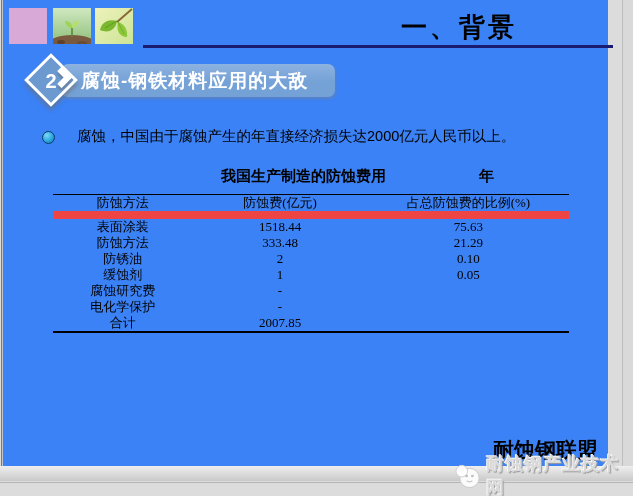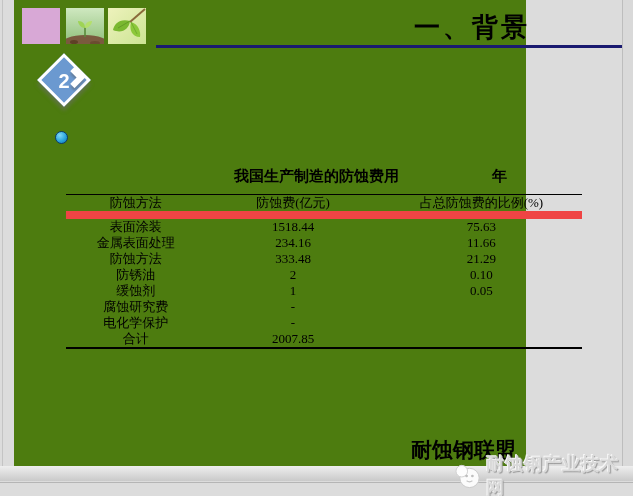--- a/index.html
+++ b/index.html
@@ -2,21 +2,21 @@
 <html style="--banner-blue: #74a1d6; --diamond-blue: #6b99d0; --navy: #1a1a70; --purple: #d8a8d6;"><head>
 <meta charset="utf-8">
 <style>
   * { margin:0; padding:0; box-sizing:border-box; }
   html,body { width:633px; height:496px; }
   body { font-family:"Liberation Sans", sans-serif; }
 
   .stage { position:relative; width:633px; height:496px; background:#dcdcdc; overflow:hidden; }
 
   
-  .slide { position:absolute; left:14px; top:0; width:512px; height:466px; background:#4d7c0f; }
+  .slide { position:absolute; left:1px; top:0; width:607px; height:466px; background:#3b82f6; }
   .left-edge-line { position:absolute; left:2px; top:0; width:1px; height:466px; background:#c4c4c4; }
   .right-strip { position:absolute; left:622px; top:0; width:11px; height:466px; background:#d9d9d9; border-left:1px solid #bdbdbd; }
   .bottom-band { position:absolute; left:0; top:466px; width:633px; height:30px; background:#dcdcdc; }
   .bottom-band .fade { position:absolute; left:0; top:0; width:633px; height:15px; background:linear-gradient(#efefef,#c9c9c9); }
   .bottom-band .divider { position:absolute; left:0; top:16px; width:633px; height:1px; background:#b5b5b5; }
 
   
   .thumb { position:absolute; top:8px; width:38px; height:36px; }
   .thumb-purple { left:8px; background:var(--purple,#d8a8d6); }
   .thumb-sprout { left:52px; }
@@ -107,47 +107,44 @@
         <path d="M22 13 C12 10 6 16 5 22 C14 26 21 21 22 13 Z" fill="#7ab830"></path>
         <path d="M23 14 C30 16 33 23 32 29 C24 29 21 22 23 14 Z" fill="#8cc83a"></path>
         <path d="M22 13 L10 20" stroke="#5e9424" stroke-width="0.8" fill="none"></path>
         <path d="M23 14 L29 26" stroke="#6aa52a" stroke-width="0.8" fill="none"></path>
       </svg>
     </div>
 
     <div class="section-title">一、背景</div>
     <div class="title-underline"></div>
 
+    <div class="banner">腐蚀-钢铁材料应用的大敌</div>
     <div class="diamond"></div>
     <div class="diamond-number">2</div>
     <div class="chevron"></div>
 
     <div class="bullet-dot"></div>
+    <div class="bullet-text">腐蚀，中国由于腐蚀产生的年直接经济损失达2000亿元人民币以上。</div>
 
     <div class="table-title">我国生产制造的防蚀费用</div>
     <div class="table-title-year">年</div>
 
     <table class="cost">
       <thead>
         <tr>
             <th>防蚀方法</th>
             <th>防蚀费(亿元)</th>
             <th>占总防蚀费的比例(%)</th>
           </tr>
       </thead>
       <tbody>
           <tr>
             <td>表面涂装</td>
             <td>1518.44</td>
             <td>75.63</td>
-          </tr>
-          <tr>
-            <td>金属表面处理</td>
-            <td>234.16</td>
-            <td>11.66</td>
           </tr>
           <tr>
             <td>防蚀方法</td>
             <td>333.48</td>
             <td>21.29</td>
           </tr>
           <tr>
             <td>防锈油</td>
             <td>2</td>
             <td>0.10</td>

